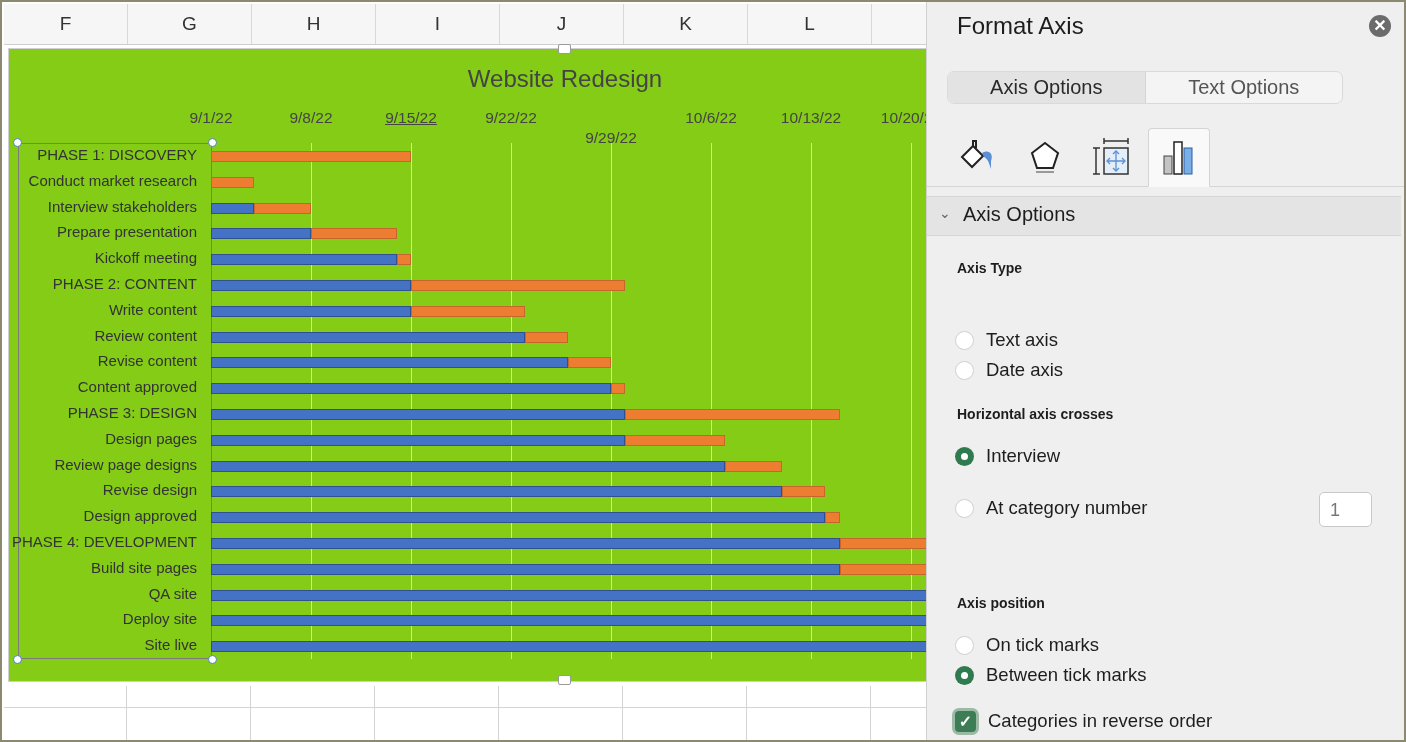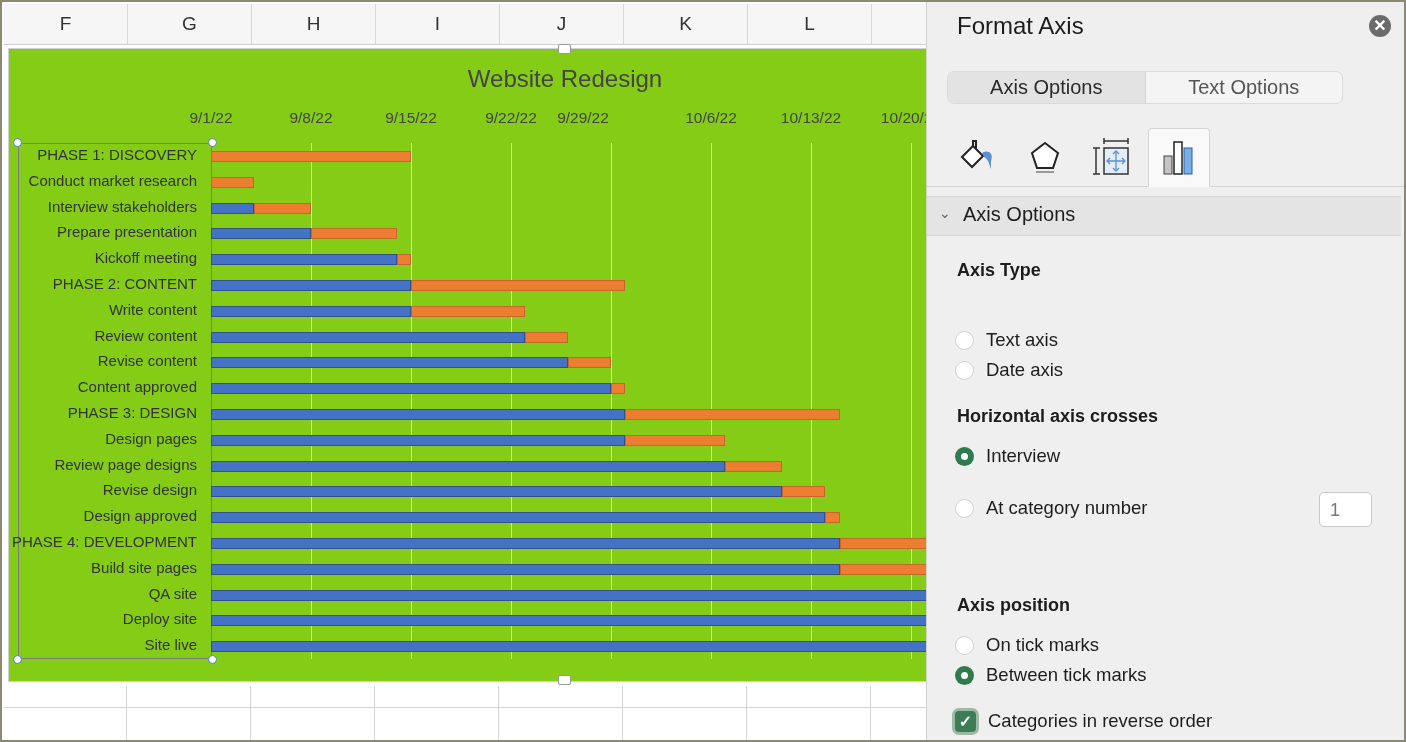--- a/index.html
+++ b/index.html
@@ -30,21 +30,21 @@
   .close-btn { position:absolute; left:442px; top:15px; width:22px; height:22px; border-radius:50%; background:#6b6b6b; color:#fff; font-size:16px; line-height:22px; text-align:center; font-weight:bold; }
   .seg { position:absolute; left:20px; top:71px; width:394px; height:31px; border:1px solid #dadada; border-radius:7px; background:#f4f4f4; display:flex; overflow:hidden; }
   .seg .s { flex:1; text-align:center; line-height:31px; font-size:20px; color:#555; }
   .seg .s.active { background:#e3e3e3; color:#2a2a2a; border-right:1px solid #d4d4d4; }
   .icon-tabs { position:absolute; left:0; top:128px; width:480px; height:58px; border-bottom:1px solid #d4d4d4; }
   .itab { position:absolute; top:0; width:62px; height:58px; display:flex; align-items:center; justify-content:center; }
   .itab.active { background:#f9f9f9; border:1px solid #d4d4d4; border-bottom:1px solid #f9f9f9; border-radius:4px 4px 0 0; box-sizing:border-box; height:59px; }
   .section-hdr { position:absolute; left:0; top:196px; width:474px; height:38px; background:#e4e4e4; border-top:1px solid #d6d6d6; border-bottom:1px solid #d6d6d6; }
   .section-hdr .chev { position:absolute; left:12px; top:8px; font-size:14px; color:#666; }
   .section-hdr .lbl { position:absolute; left:36px; top:6px; font-size:20px; color:#1d1d1d; }
-  .h { position:absolute; left:30px; font-size:18px; font-weight:bold; color:#1d1d1d; }
+  .h { position:absolute; left:30px; font-size:14px; font-weight:bold; color:#1d1d1d; }
   .opt { position:absolute; left:28px; height:24px; display:flex; align-items:center; }
   .radio { width:19px; height:19px; border-radius:50%; background:#fff; border:1px solid #d0d0d0; box-sizing:border-box; flex:none; }
   .radio.on { background:#2f7a4f; border:none; position:relative; }
   .radio.on::after { content:""; position:absolute; left:6px; top:6px; width:7px; height:7px; background:#fff; border-radius:50%; }
   .opt .t { margin-left:12px; font-size:18.5px; color:#1d1d1d; white-space:nowrap; }
   .numbox { position:absolute; left:392px; top:492px; width:53px; height:35px; border:1px solid #c8c8c8; border-radius:5px; background:#fff; font-size:18px; color:#777; line-height:35px; padding-left:10px; box-sizing:border-box; }
   .checkbox { width:21px; height:21px; border-radius:4px; background:#3c7d55; box-shadow:0 0 0 3px #9bb9a5; color:#fff; font-size:16px; line-height:21px; text-align:center; font-weight:bold; flex:none; }
 </style>
 </head>
 <body>
@@ -71,23 +71,23 @@
       <div class="v" style="left:866px"></div>
   </div>
 
   <div class="chart">
     <div class="handle-sq" style="left:549px; top:-5px;"></div>
     <div class="handle-sq" style="left:549px; top:626px;"></div>
     <div class="chart-title">Website Redesign</div>
     <div id="ticks">
         <div class="tick" style="left: 202px;">9/1/22</div>
         <div class="tick" style="left: 302px;">9/8/22</div>
-        <div class="tick" style="left: 402px;">9/15/22</div>
+        <div class="tick" style="left: 402px; text-decoration: underline;">9/15/22</div>
         <div class="tick" style="left: 502px;">9/22/22</div>
-        <div class="tick" style="left: 574px;">9/29/22</div>
+        <div class="tick" style="left: 602px; margin-top: 20px;">9/29/22</div>
         <div class="tick" style="left: 702px;">10/6/22</div>
         <div class="tick" style="left: 802px;">10/13/22</div>
         <div class="tick" style="left: 902px;">10/20/22</div>
       </div>
     <div id="grids">
         <div class="grid" style="left: 302px;"></div>
         <div class="grid" style="left: 402px;"></div>
         <div class="grid" style="left: 502px;"></div>
         <div class="grid" style="left: 602px;"></div>
         <div class="grid" style="left: 702px;"></div>

